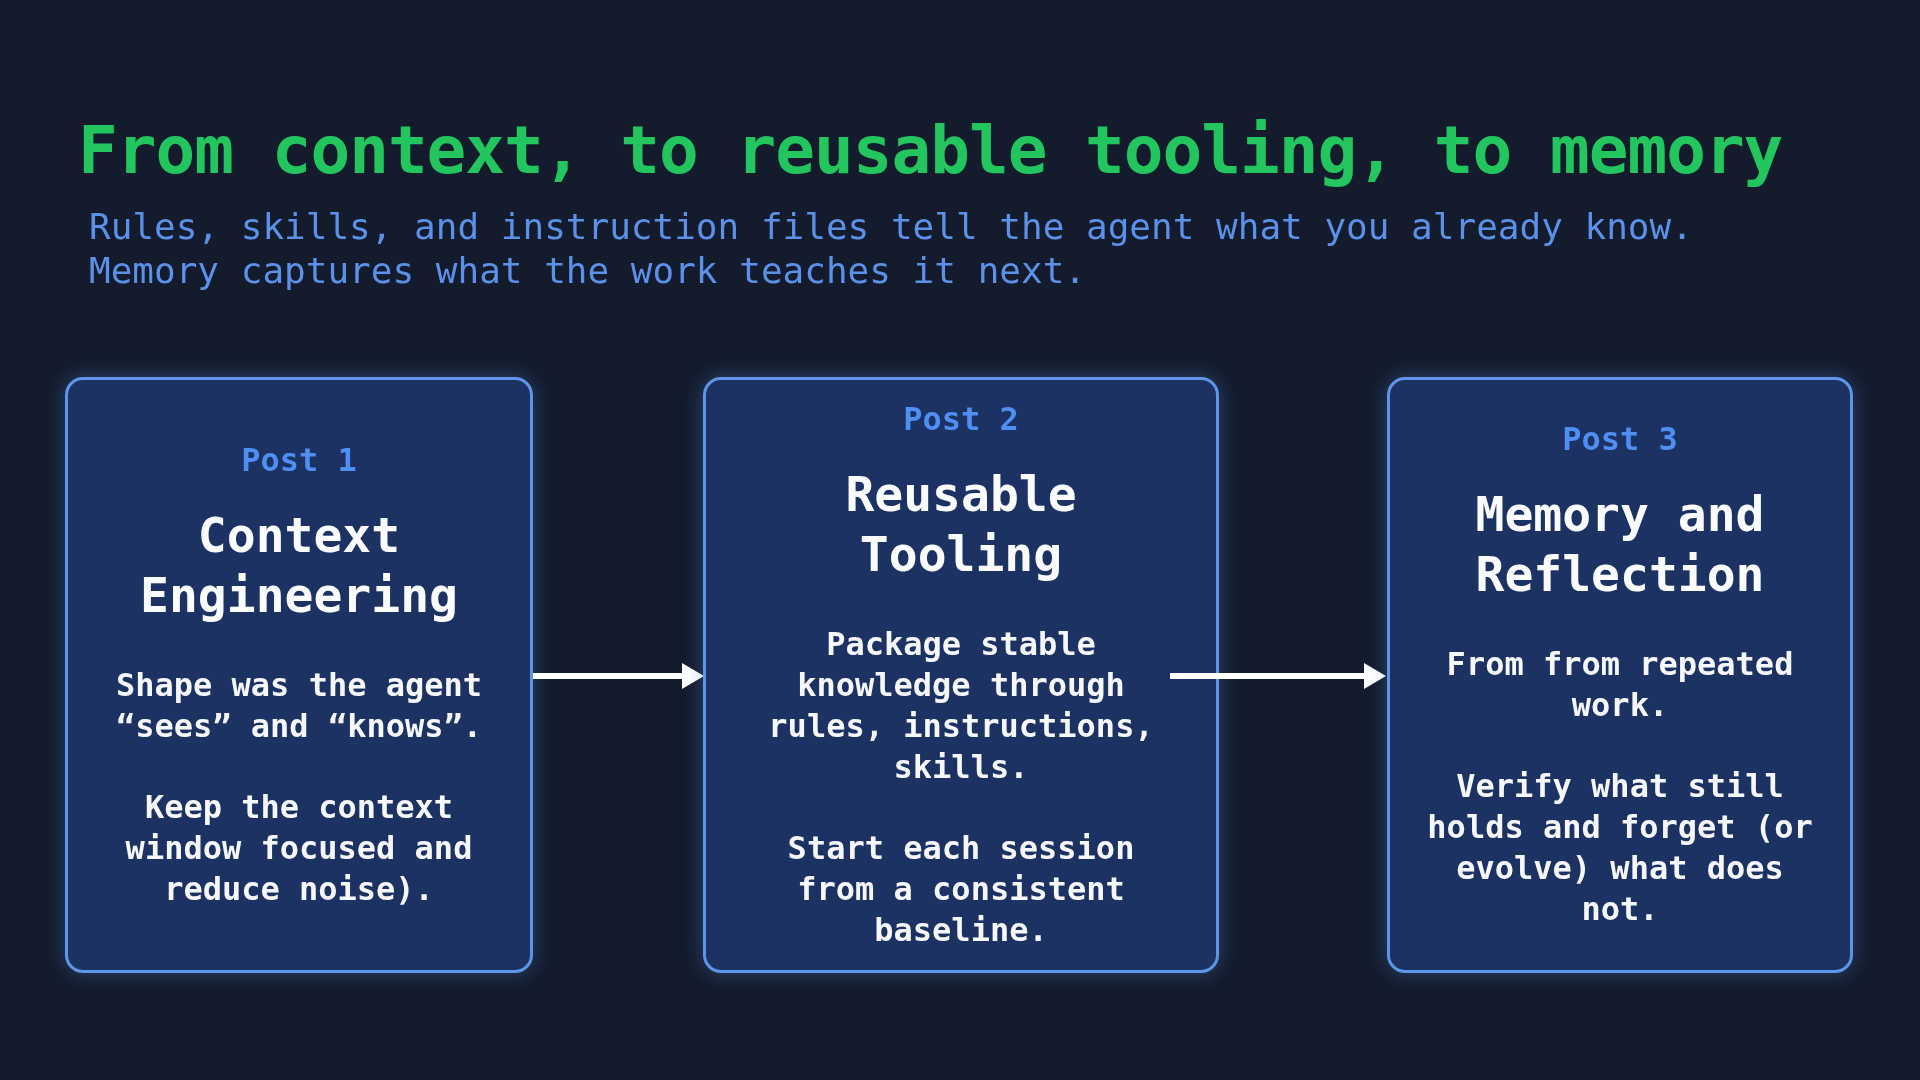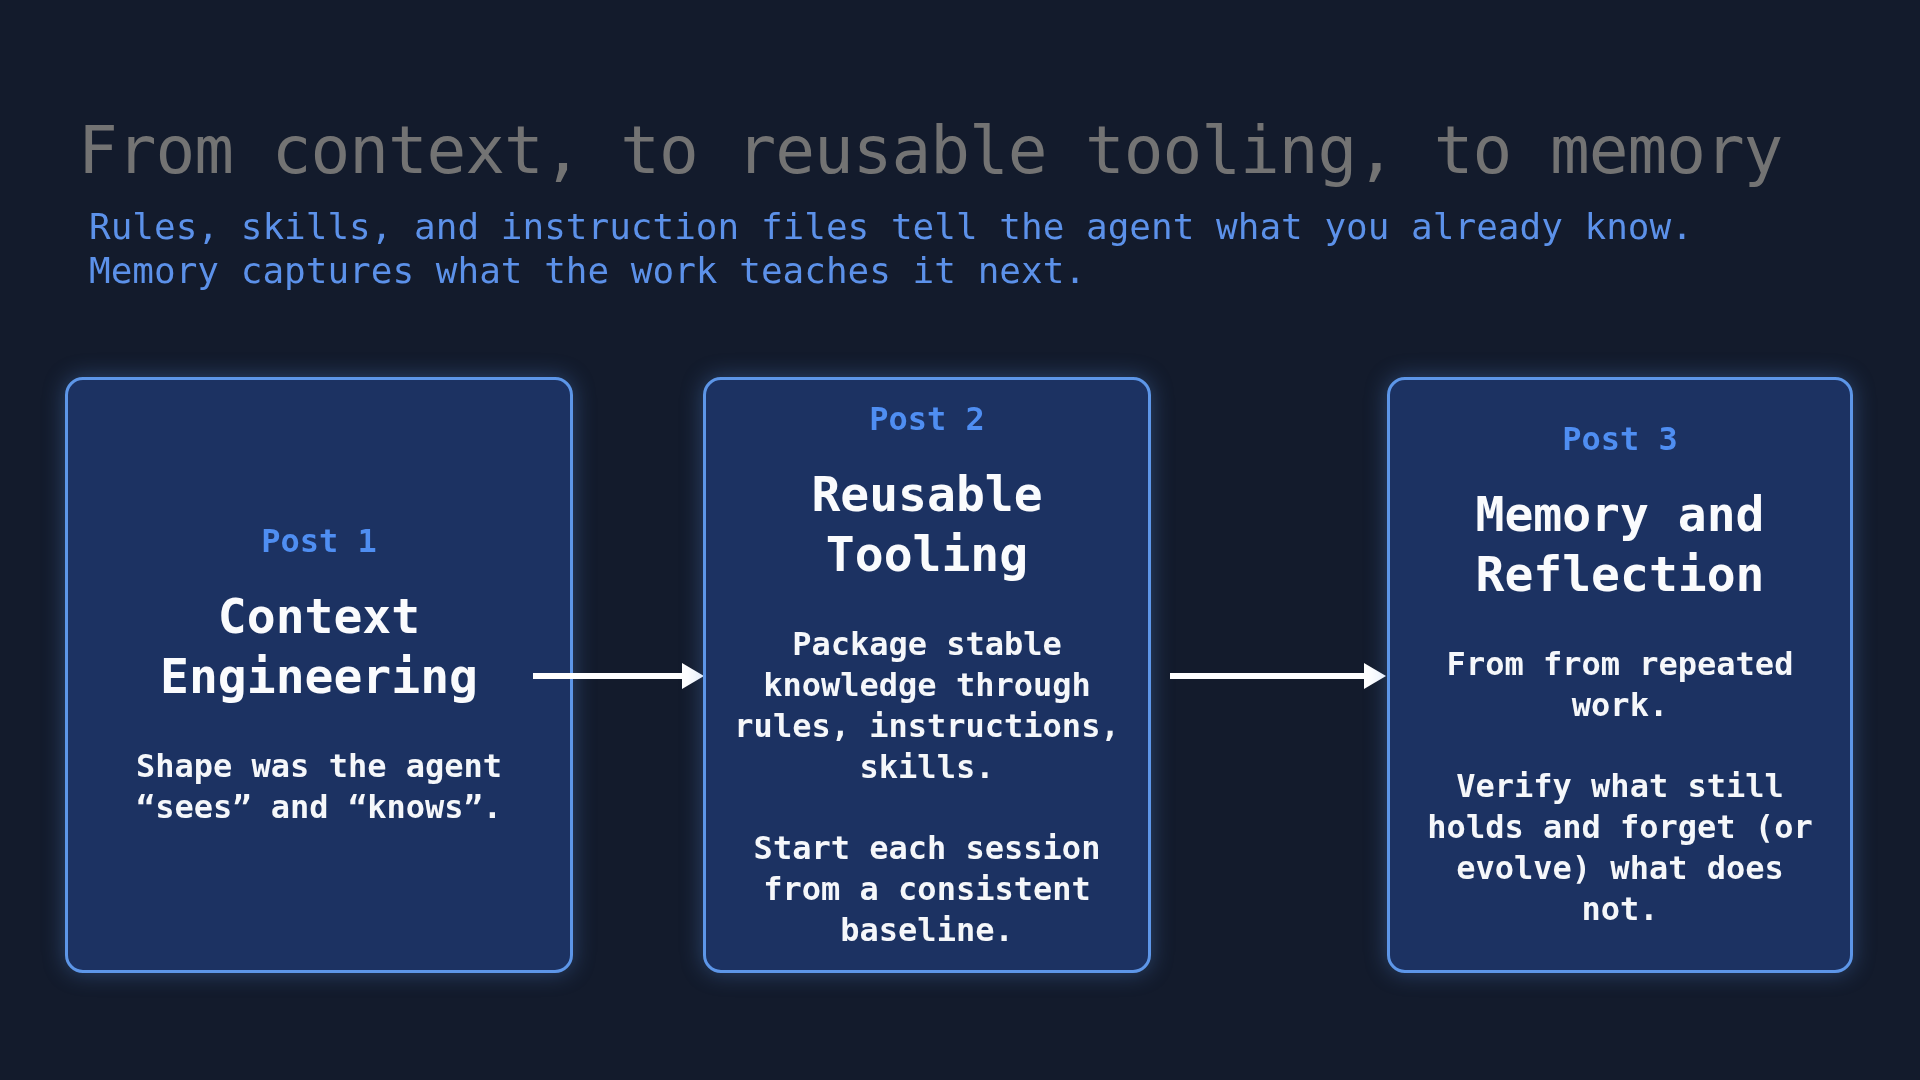--- a/index.html
+++ b/index.html
@@ -16,23 +16,23 @@
   html,body{width:1920px;height:1080px;overflow:hidden;}
   body{
     background:var(--background);
     font-family:"DejaVu Sans Mono", monospace;
     position:relative;
   }
   .page-title{
     position:absolute;
     left:78px; top:112px;
     font-size:66px;
-    font-weight:normal;
+    font-weight:bold;
     letter-spacing:-1px;
-    color:#737373;
+    color:#22c55e;
     white-space:nowrap;
   }
   .page-subtitle{
     position:absolute;
     left:78px; top:205px;
     font-size:36px;
     line-height:44px;
     color:var(--subtitle-blue);
     white-space:pre-line;
     margin-left:11px;
@@ -45,22 +45,22 @@
     border:3px solid var(--card-border);
     border-radius:18px;
     box-shadow:0 0 22px var(--card-glow);
     display:flex;
     flex-direction:column;
     align-items:center;
     justify-content:center;
     text-align:center;
     padding:0 24px;
   }
-  .card-1{left:65px;  width:508px;}
-  .card-2{left:703px; width:448px;}
+  .card-1{left:65px;  width:468px;}
+  .card-2{left:703px; width:516px;}
   .card-3{left:1387px;width:466px;}
   .card-label{
     font-size:32px;
     font-weight:bold;
     color:var(--accent-blue);
     margin-bottom:26px;
   }
   .card-title{
     font-size:48px;
     font-weight:bold;
@@ -104,20 +104,23 @@
 Memory captures what the work teaches it next.</p>
 
 <section>
 
   <div class="card card-1">
     <div class="card-label">Post 1</div>
     <div class="card-title">Context
 Engineering</div>
     <p class="card-paragraph">Shape was the agent
 “sees” and “knows”.</p>
+    <p class="card-paragraph">Keep the context
+window focused and
+reduce noise).</p>
   </div>
 
   <div class="arrow arrow-1">
     <div class="arrow-line"></div>
     <div class="arrow-head"></div>
   </div>
 
   <div class="card card-2">
     <div class="card-label">Post 2</div>
     <div class="card-title">Reusable

